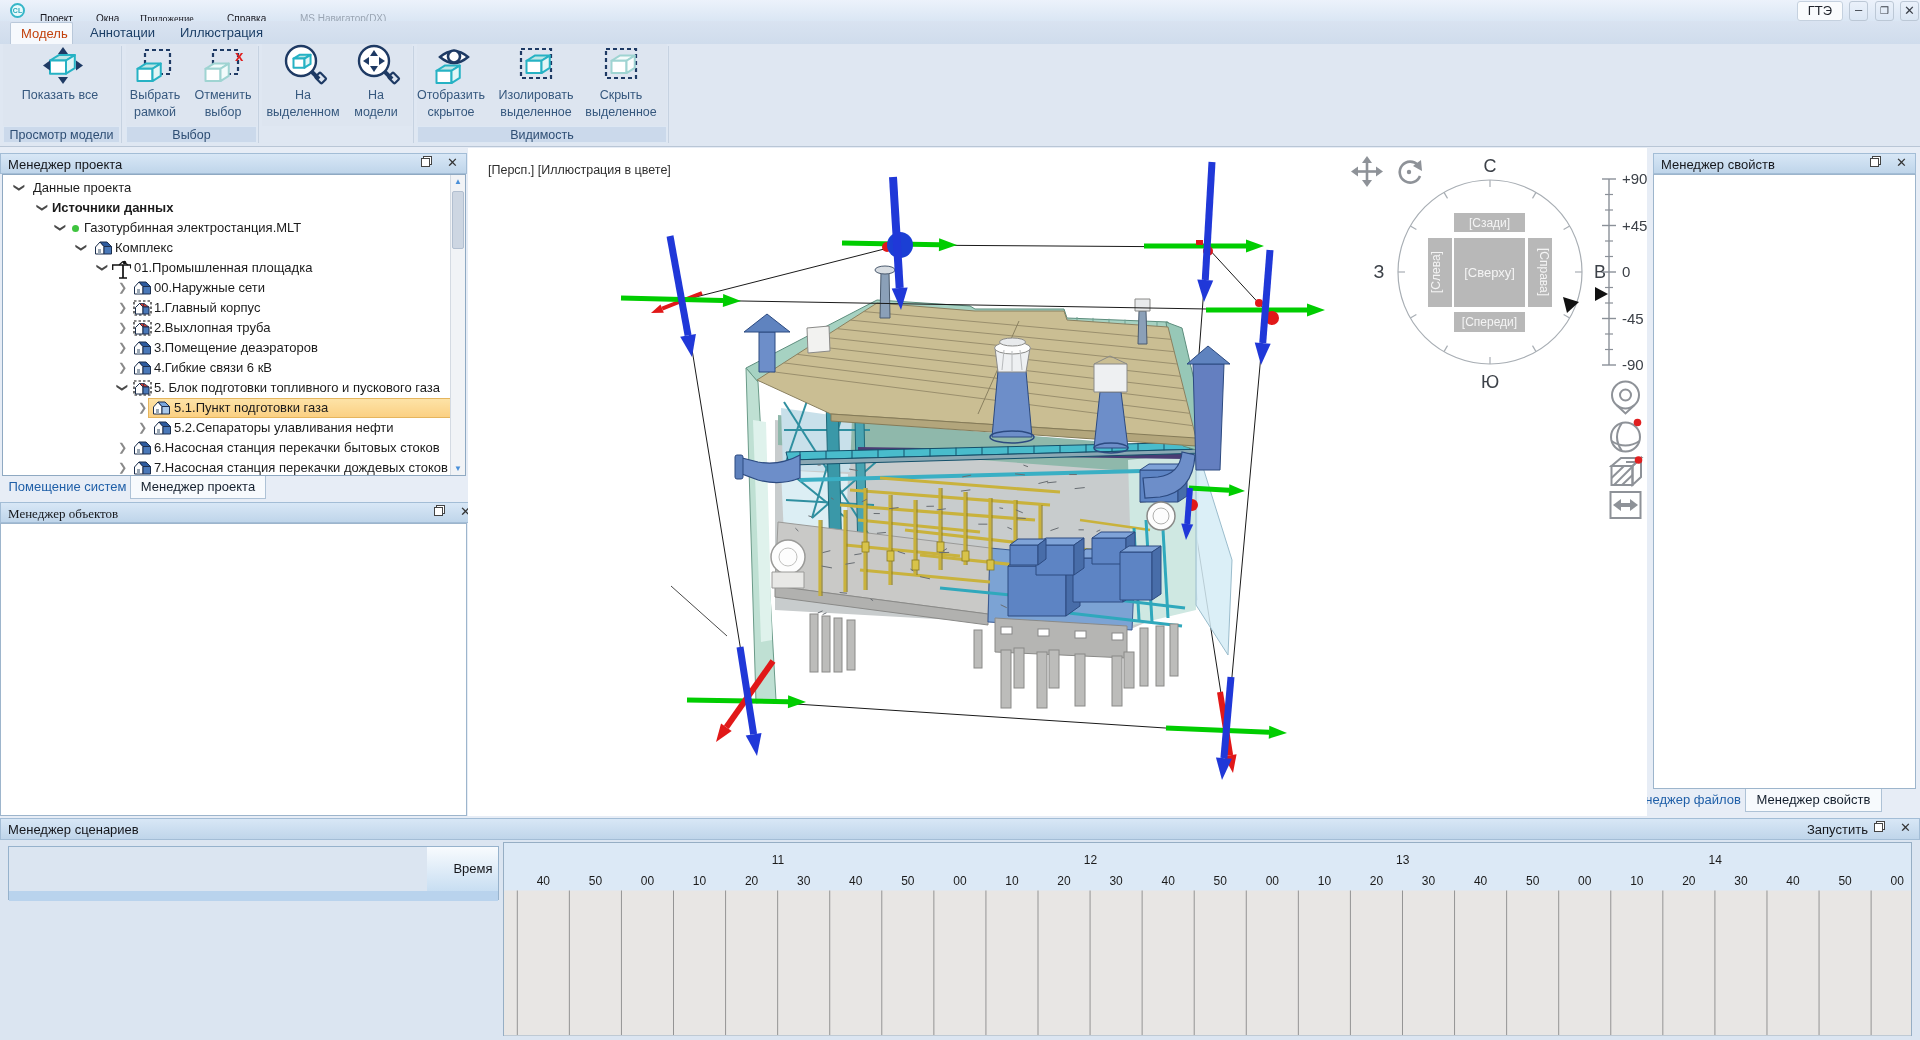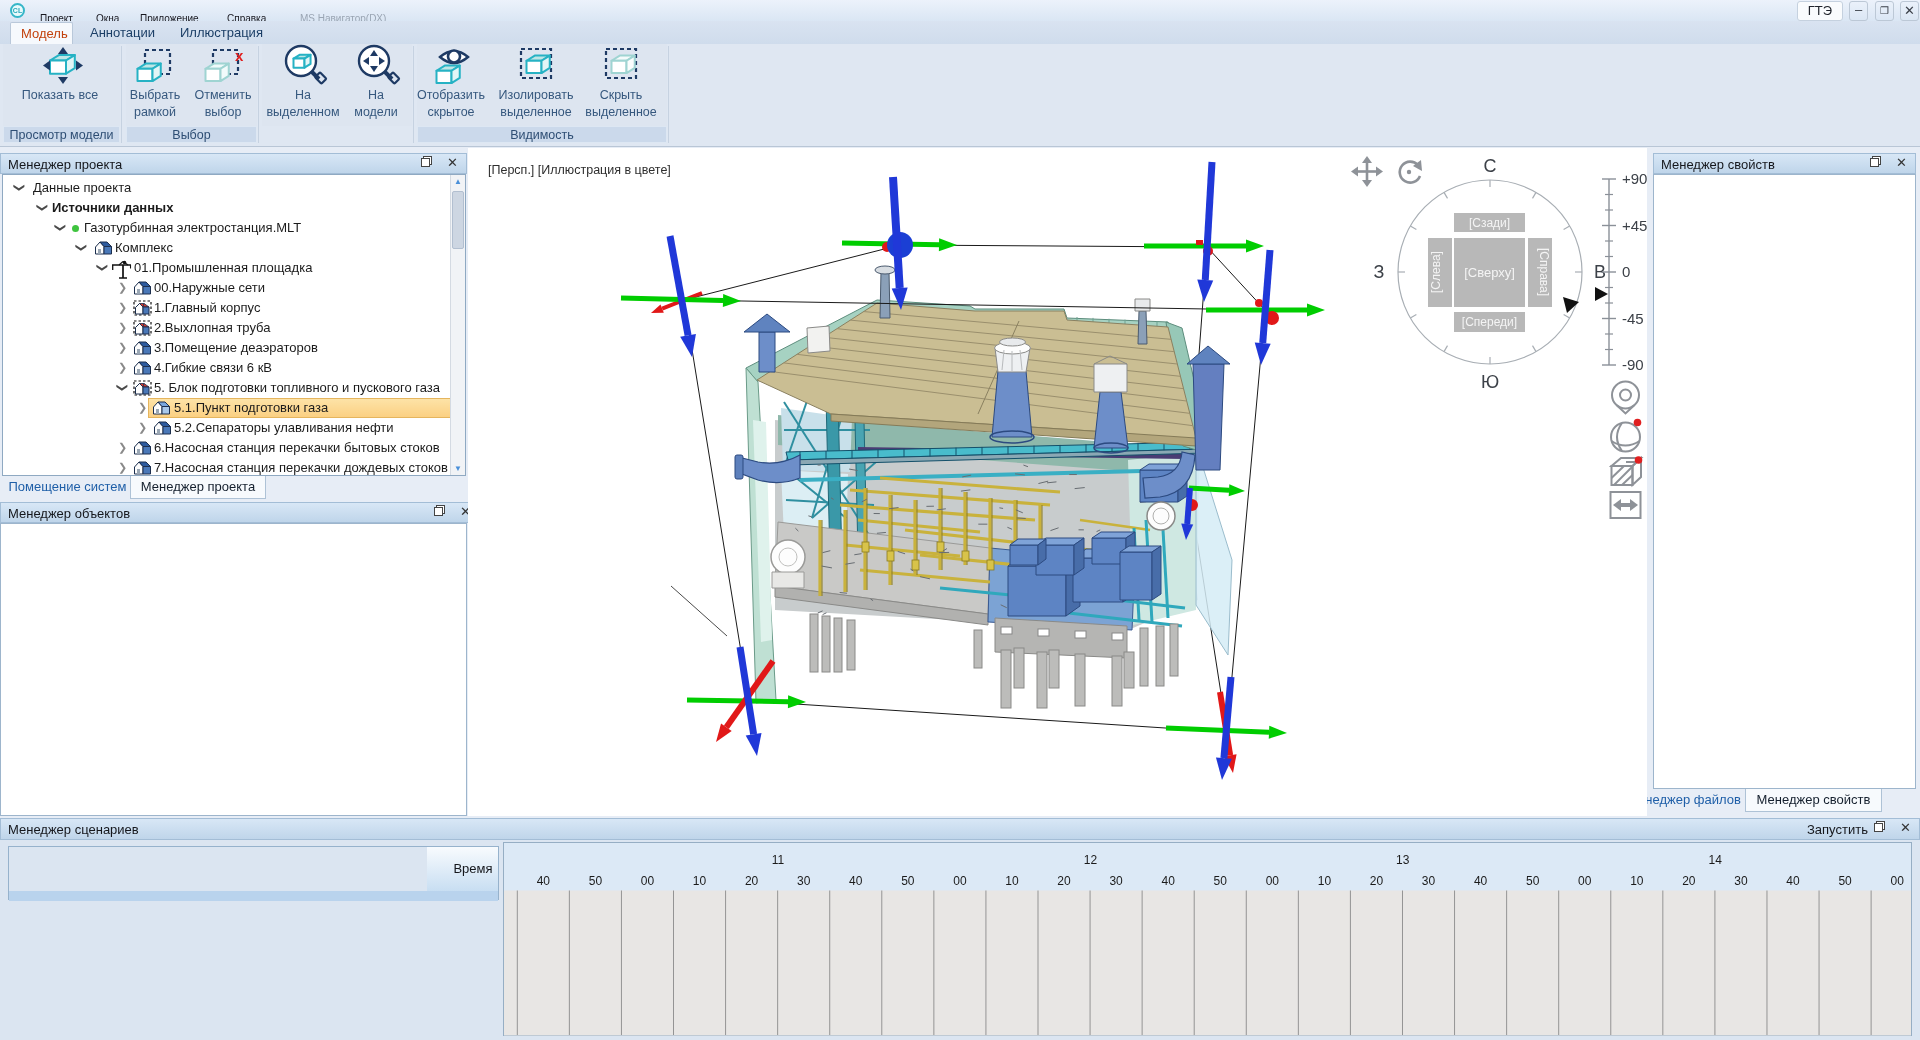--- a/index.html
+++ b/index.html
@@ -30,21 +30,21 @@
 
 #scpanel { left:0; top:818px; width:1920px; height:222px; background:#dbe5f1; }
 </style>
 </head>
 <body>
 
 <div id="menubar" class="abs">
   <div id="appico">CL</div>
   <div class="mi" style="left:40px;">Проект</div>
   <div class="mi" style="left:96px;">Окна</div>
-  <div class="mi" style="left:140px;">Приложение</div>
+  <div class="mi" style="left:140px;font-family:Liberation Serif, serif;">Приложение</div>
   <div class="mi" style="left:227px;">Справка</div>
   <div class="mi" style="left:300px;color:#9aa5b3;">MS Навигатор(DX)</div>
   <div style="position:absolute;left:1797px;top:1px;width:46px;height:20px;background:#f9fbfd;border:1px solid #c5d1df;border-radius:3px;font-size:13px;color:#20242c;text-align:center;line-height:18px;">ГТЭ</div>
   <div style="position:absolute;left:1849px;top:1px;width:19px;height:20px;border:1px solid #bcc8d6;border-radius:3px;font-size:13px;color:#3a3f48;text-align:center;line-height:16px;">–</div>
   <div style="position:absolute;left:1875px;top:1px;width:19px;height:20px;border:1px solid #bcc8d6;border-radius:3px;font-size:10px;color:#3a3f48;text-align:center;line-height:18px;">❐</div>
   <div style="position:absolute;left:1900px;top:1px;width:19px;height:20px;border:1px solid #bcc8d6;border-radius:3px;font-size:13px;color:#3a3f48;text-align:center;line-height:18px;">✕</div>
 </div>
 
 <div id="tabrow" class="abs">
   <div class="rtab active" style="left:10px;width:63px;text-align:center;">Модель</div>
@@ -312,21 +312,21 @@
     <div style="position:absolute;top:2px;left:3px;font-size:8px;color:#4a90d9;">▲</div>
     <div style="position:absolute;top:16px;left:1px;width:12px;height:58px;background:#cdd6e2;border:1px solid #b2bfd0;border-radius:2px;"></div>
     <div style="position:absolute;bottom:2px;left:3px;font-size:8px;color:#4a90d9;">▼</div>
   </div>
   </div>
 
 <div class="abs" style="left:0;top:476px;width:467px;height:24px;">
   <div class="ptab off" style="left:5px;top:0;width:125px;">Помещение систем</div>
   <div class="ptab on" style="left:130px;top:0;width:136px;height:23px;">Менеджер проекта</div>
 </div>
-<div class="abs ptitle" style="left:0;top:502px;width:480px;height:21px;">Менеджер объектов
+<div class="abs ptitle" style="left:0;top:502px;width:480px;height:21px;font-family:Liberation Serif, serif;">Менеджер объектов
   <span style="position:absolute;right:36px;top:4px;width:9px;height:9px;border:1px solid #444;background:#fff;box-shadow:2px -2px 0 -1px #fff, 2px -2px 0 0 #444;"></span>
   <span style="position:absolute;right:8px;top:1px;color:#333;font-size:13px;">✕</span>
 </div>
 <div class="abs pwhite" style="left:0;top:523px;width:467px;height:293px;"></div>
 
 <div class="abs ptitle" style="left:1653px;top:153px;width:263px;height:21px;">Менеджер свойств
   <span style="position:absolute;right:36px;top:4px;width:9px;height:9px;border:1px solid #444;background:#fff;box-shadow:2px -2px 0 -1px #fff, 2px -2px 0 0 #444;"></span>
   <span style="position:absolute;right:8px;top:1px;color:#333;font-size:13px;">✕</span>
 </div>
 <div class="abs pwhite" style="left:1653px;top:174px;width:263px;height:615px;"></div>

